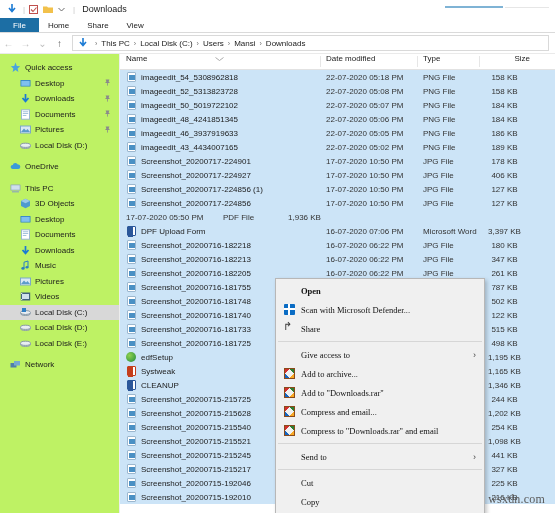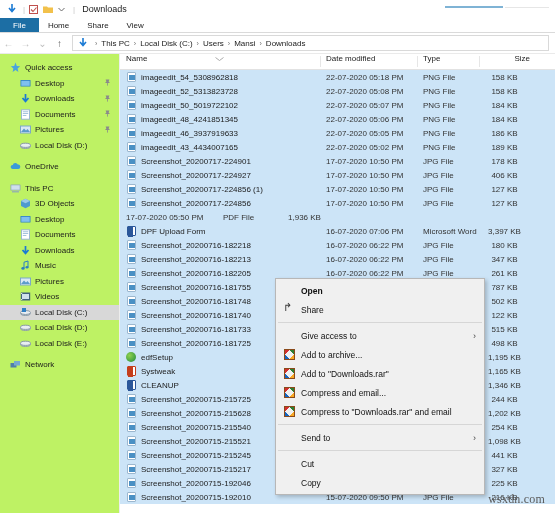--- a/index.html
+++ b/index.html
@@ -76,21 +76,21 @@
   .ic-ppt { width:9px; height:10px; background:#fff; border:1px solid #c43e1c; border-radius:1px; position:relative; }
   .ic-ppt:after { content:""; position:absolute; left:0px; top:0px; width:5px; height:10px; background:#c43e1c; }
   .ic-app { width:10px; height:10px; border-radius:50%; background:radial-gradient(circle at 35% 35%, #8fd14f, #1f8a3c); }
 
   
   #ctx { position:absolute; left:155px; top:224px; width:210px; background:#f0f0f0;
          border:1px solid #b7b7b7; box-shadow:2px 2px 4px rgba(0,0,0,.22); padding:2px 0; }
   .mi { height:19px; display:flex; align-items:center; padding-left:6px; font-size:8.5px; color:#111; position:relative; }
   .mi.bold { font-weight:bold; }
   .mi-ico { width:14px; height:14px; margin-right:5px; flex:none; display:inline-flex; align-items:center; justify-content:center; }
-  .mi-label { white-space:nowrap; }
+  .mi-label { white-space:nowrap;font-family:Liberation Serif, serif; }
   .mi-arrow { position:absolute; right:8px; color:#444; font-size:9px; }
   .mi-indent { margin-left:19px; }
   .msep { height:1px; background:#d6d6d6; margin:3px 2px 3px 2px; }
 
   .ic-def { width:11px; height:11px; background:#0a6cc4; border-radius:1px; position:relative; }
   .ic-def:before { content:""; position:absolute; left:4px; top:0; width:2px; height:11px; background:#fff; }
   .ic-def:after  { content:""; position:absolute; top:4px; left:0; height:2px; width:11px; background:#fff; }
   .ic-share { width:12px; height:11px; position:relative; }
   .ic-share:before { content:"\21B1"; position:absolute; left:0; top:-3px; font-size:11px; color:#3a3a3a; }
   .ic-rar { width:11px; height:11px; background:
@@ -716,20 +716,26 @@
           <div class="c-size">216 KB</div>
         </div>
       </div>
 
     <div id="ctx">
         <div class="mi bold">
           <span class="mi-label mi-indent">Open</span>
         </div>
         <div class="mi">
           <span class="mi-ico">
+            <span class="ic-def"></span>
+          </span>
+          <span class="mi-label">Scan with Microsoft Defender...</span>
+        </div>
+        <div class="mi">
+          <span class="mi-ico">
             <span class="ic-share"></span>
           </span>
           <span class="mi-label">Share</span>
         </div>
         <div class="msep"></div>
         <div class="mi">
           <span class="mi-label mi-indent">Give access to</span>
           <span class="mi-arrow">›</span>
         </div>
         <div class="mi">

